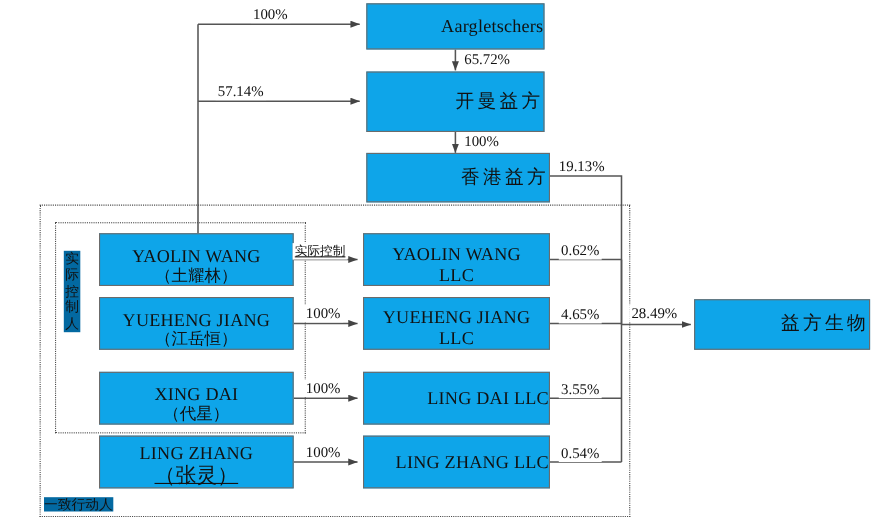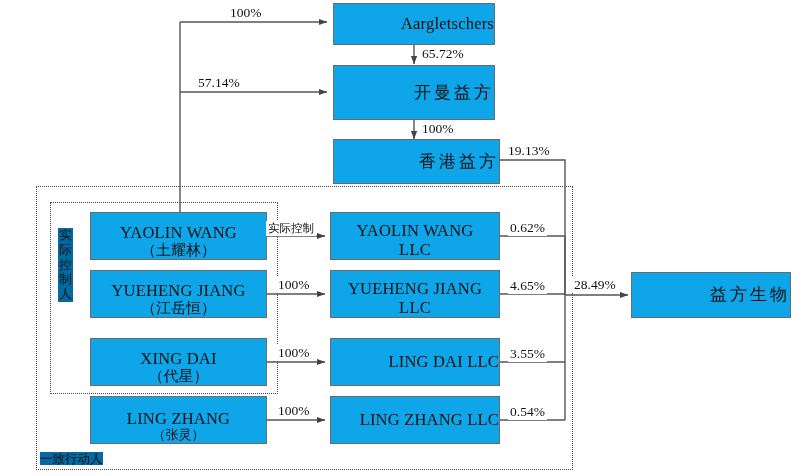--- a/index.html
+++ b/index.html
@@ -52,20 +52,21 @@
     color: #111111;
     white-space: nowrap;
     background: #ffffff;
     padding: 0 2px;
     z-index: 4;
   }
   .edge-label.cn {
     font-family: "DejaVu Sans", "Liberation Sans", sans-serif;
     font-size: 11.5px;
     letter-spacing: 0px;
+    text-decoration: underline;
   }
   .group-box {
     position: absolute;
     box-sizing: border-box;
     border: 1.5px dotted #4a4a4a;
     background: transparent;
     z-index: 1;
   }
   .group-label {
     position: absolute;
@@ -152,21 +153,21 @@
     <span class="node-cn" style="font-size:15px; letter-spacing:0;">（江岳恒）</span>
   </div>
 
   <div class="node node-en" style="left:90px; top:338px; width:177px; height:48px; flex-direction:column;">
     <span>XING DAI</span>
     <span class="node-cn" style="font-size:15px; letter-spacing:0;">（代星）</span>
   </div>
 
   <div class="node node-en" style="left:90px; top:396px; width:177px; height:48px; flex-direction:column;">
     <span>LING ZHANG</span>
-    <span class="node-cn" style="font-size:13px; letter-spacing:0;">（张灵）</span>
+    <span class="node-cn" style="font-size:19px; letter-spacing:0;text-decoration:underline;">（张灵）</span>
   </div>
 
   <div class="node node-en" style="left:330px; top:212px; width:170px; height:48px; flex-direction:column;">
     <span>YAOLIN WANG</span>
     <span>LLC</span>
   </div>
 
   <div class="node node-en" style="left:330px; top:270px; width:170px; height:48px; flex-direction:column;">
     <span>YUEHENG JIANG</span>
     <span>LLC</span>

